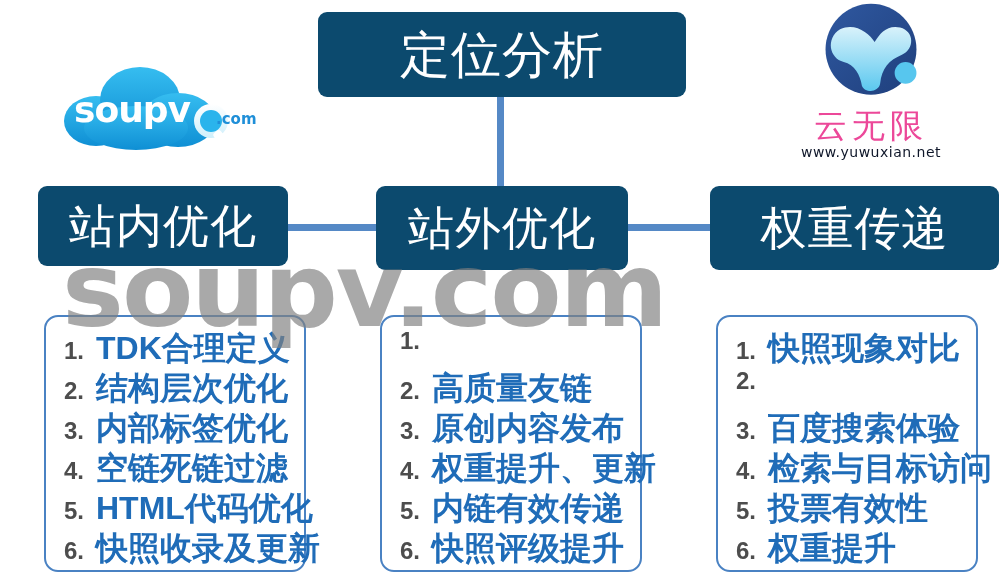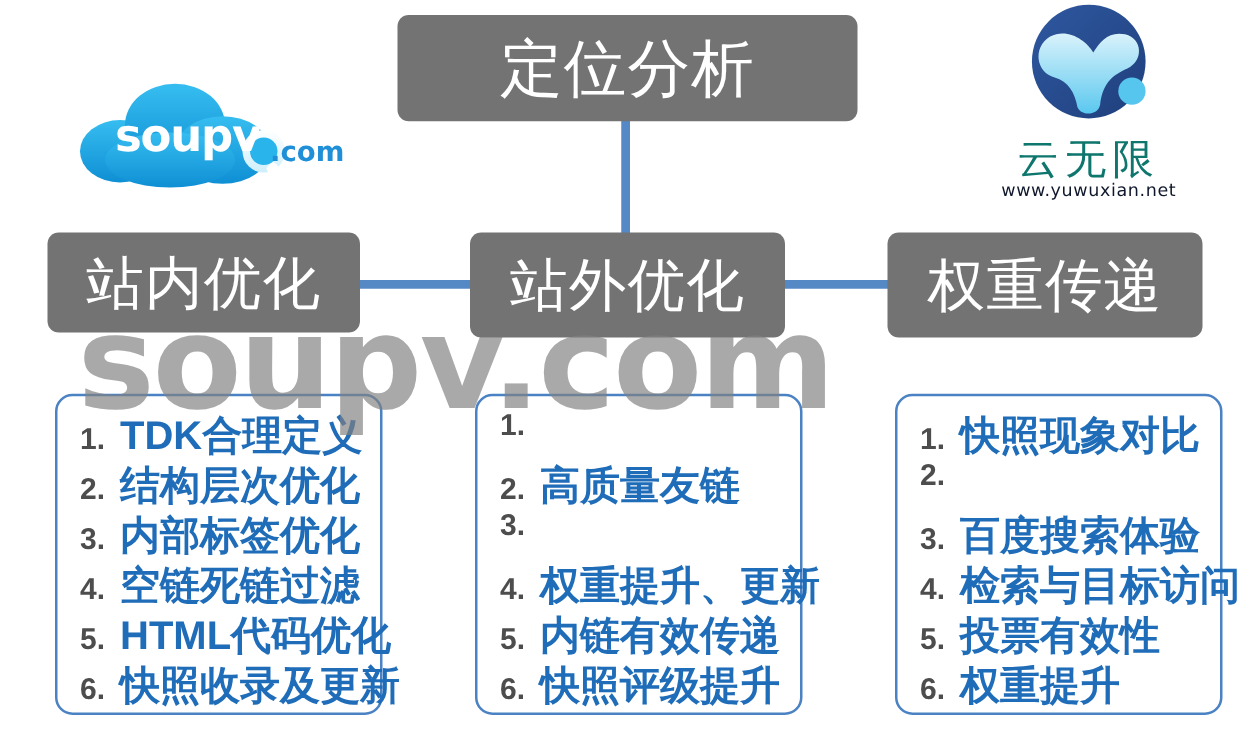--- a/index.html
+++ b/index.html
@@ -26,21 +26,21 @@
     background: #5589c6;
     z-index: 1;
   }
   .conn-vert-top   { left: 497px; top: 95px;  width: 7px;  height: 100px; }
   .conn-h-left     { left: 286px; top: 224px; width: 92px; height: 7px; }
   .conn-h-right    { left: 626px; top: 224px; width: 86px; height: 7px; }
 
   
   .blue-box {
     position: absolute;
-    background: #737373;
+    background: #0c4a6e;
     border-radius: 9px;
     z-index: 3;
     display: flex;
     align-items: center;
     justify-content: center;
     box-sizing: border-box;
   }
   .blue-box .bb-label {
     color: #ffffff;
     white-space: nowrap;
@@ -48,21 +48,21 @@
     line-height: 1;
   }
 
   #box-top {
     left: 318px; top: 12px; width: 368px; height: 85px;
   }
   #box-top .bb-label { font-size: 50px; }
 
   #box-in    { left: 38px;  top: 186px; width: 250px; height: 80px; }
   #box-out   { left: 376px; top: 186px; width: 252px; height: 84px; text-align: right; }
-  #box-weight{ left: 710px; top: 186px; width: 252px; height: 84px; }
+  #box-weight{ left: 710px; top: 186px; width: 289px; height: 84px; }
   #box-in .bb-label,
   #box-out .bb-label,
   #box-weight .bb-label { font-size: 46px; }
 
   
   .list-box {
     position: absolute;
     top: 315px;
     height: 257px;
     border: 2px solid #4a82c3;
@@ -114,49 +114,49 @@
 
   
   #logo-left {
     position: absolute;
     left: 58px; top: 58px;
     width: 232px; height: 100px;
     z-index: 6;
   }
   #logo-left .cl-text {
     position: absolute;
-    left: 34px; top: 31px;
+    left: 16px; top: 31px;
     font-size: 36px;
     font-weight: bold;
     color: #ffffff;
     letter-spacing: -1px;
     font-family: "DejaVu Sans", "Liberation Sans", sans-serif;
   }
   #logo-left .cl-tld {
     position: absolute;
     left: 158px; top: 52px;
-    font-size: 22px;
+    font-size: 15px;
     font-weight: bold;
     color: #1f8fd8;
     font-family: "DejaVu Sans", "Liberation Sans", sans-serif;
   }
 
   
   #logo-right {
     position: absolute;
     left: 756px; top: 2px;
     width: 230px; height: 176px;
     z-index: 6;
     text-align: center;
   }
   #logo-right .lr-mark { width: 100%; height: 100px; }
   #logo-right .lr-cn {
     margin-top: 2px;
     font-size: 33px;
-    color: #0f766e;
+    color: #ec4899;
     letter-spacing: 5px;
     line-height: 1.1;
   }
   #logo-right .lr-url {
     font-size: 14px;
     color: #0f172a;
     letter-spacing: 0.5px;
     font-family: "DejaVu Sans", "Liberation Sans", sans-serif;
   }
 </style>
@@ -213,20 +213,21 @@
   <div class="list-box" id="list-out">
     <div class="list-item">
         <span class="li-num">1.</span>
       </div>
     <div class="list-item">
         <span class="li-num">2.</span>
         <span class="li-text">高质量友链</span>
       </div>
     <div class="list-item">
         <span class="li-num">3.</span>
+        <span class="li-text">原创内容发布</span>
       </div>
     <div class="list-item">
         <span class="li-num">4.</span>
         <span class="li-text">权重提升、更新</span>
       </div>
     <div class="list-item">
         <span class="li-num">5.</span>
         <span class="li-text">内链有效传递</span>
       </div>
     <div class="list-item">

